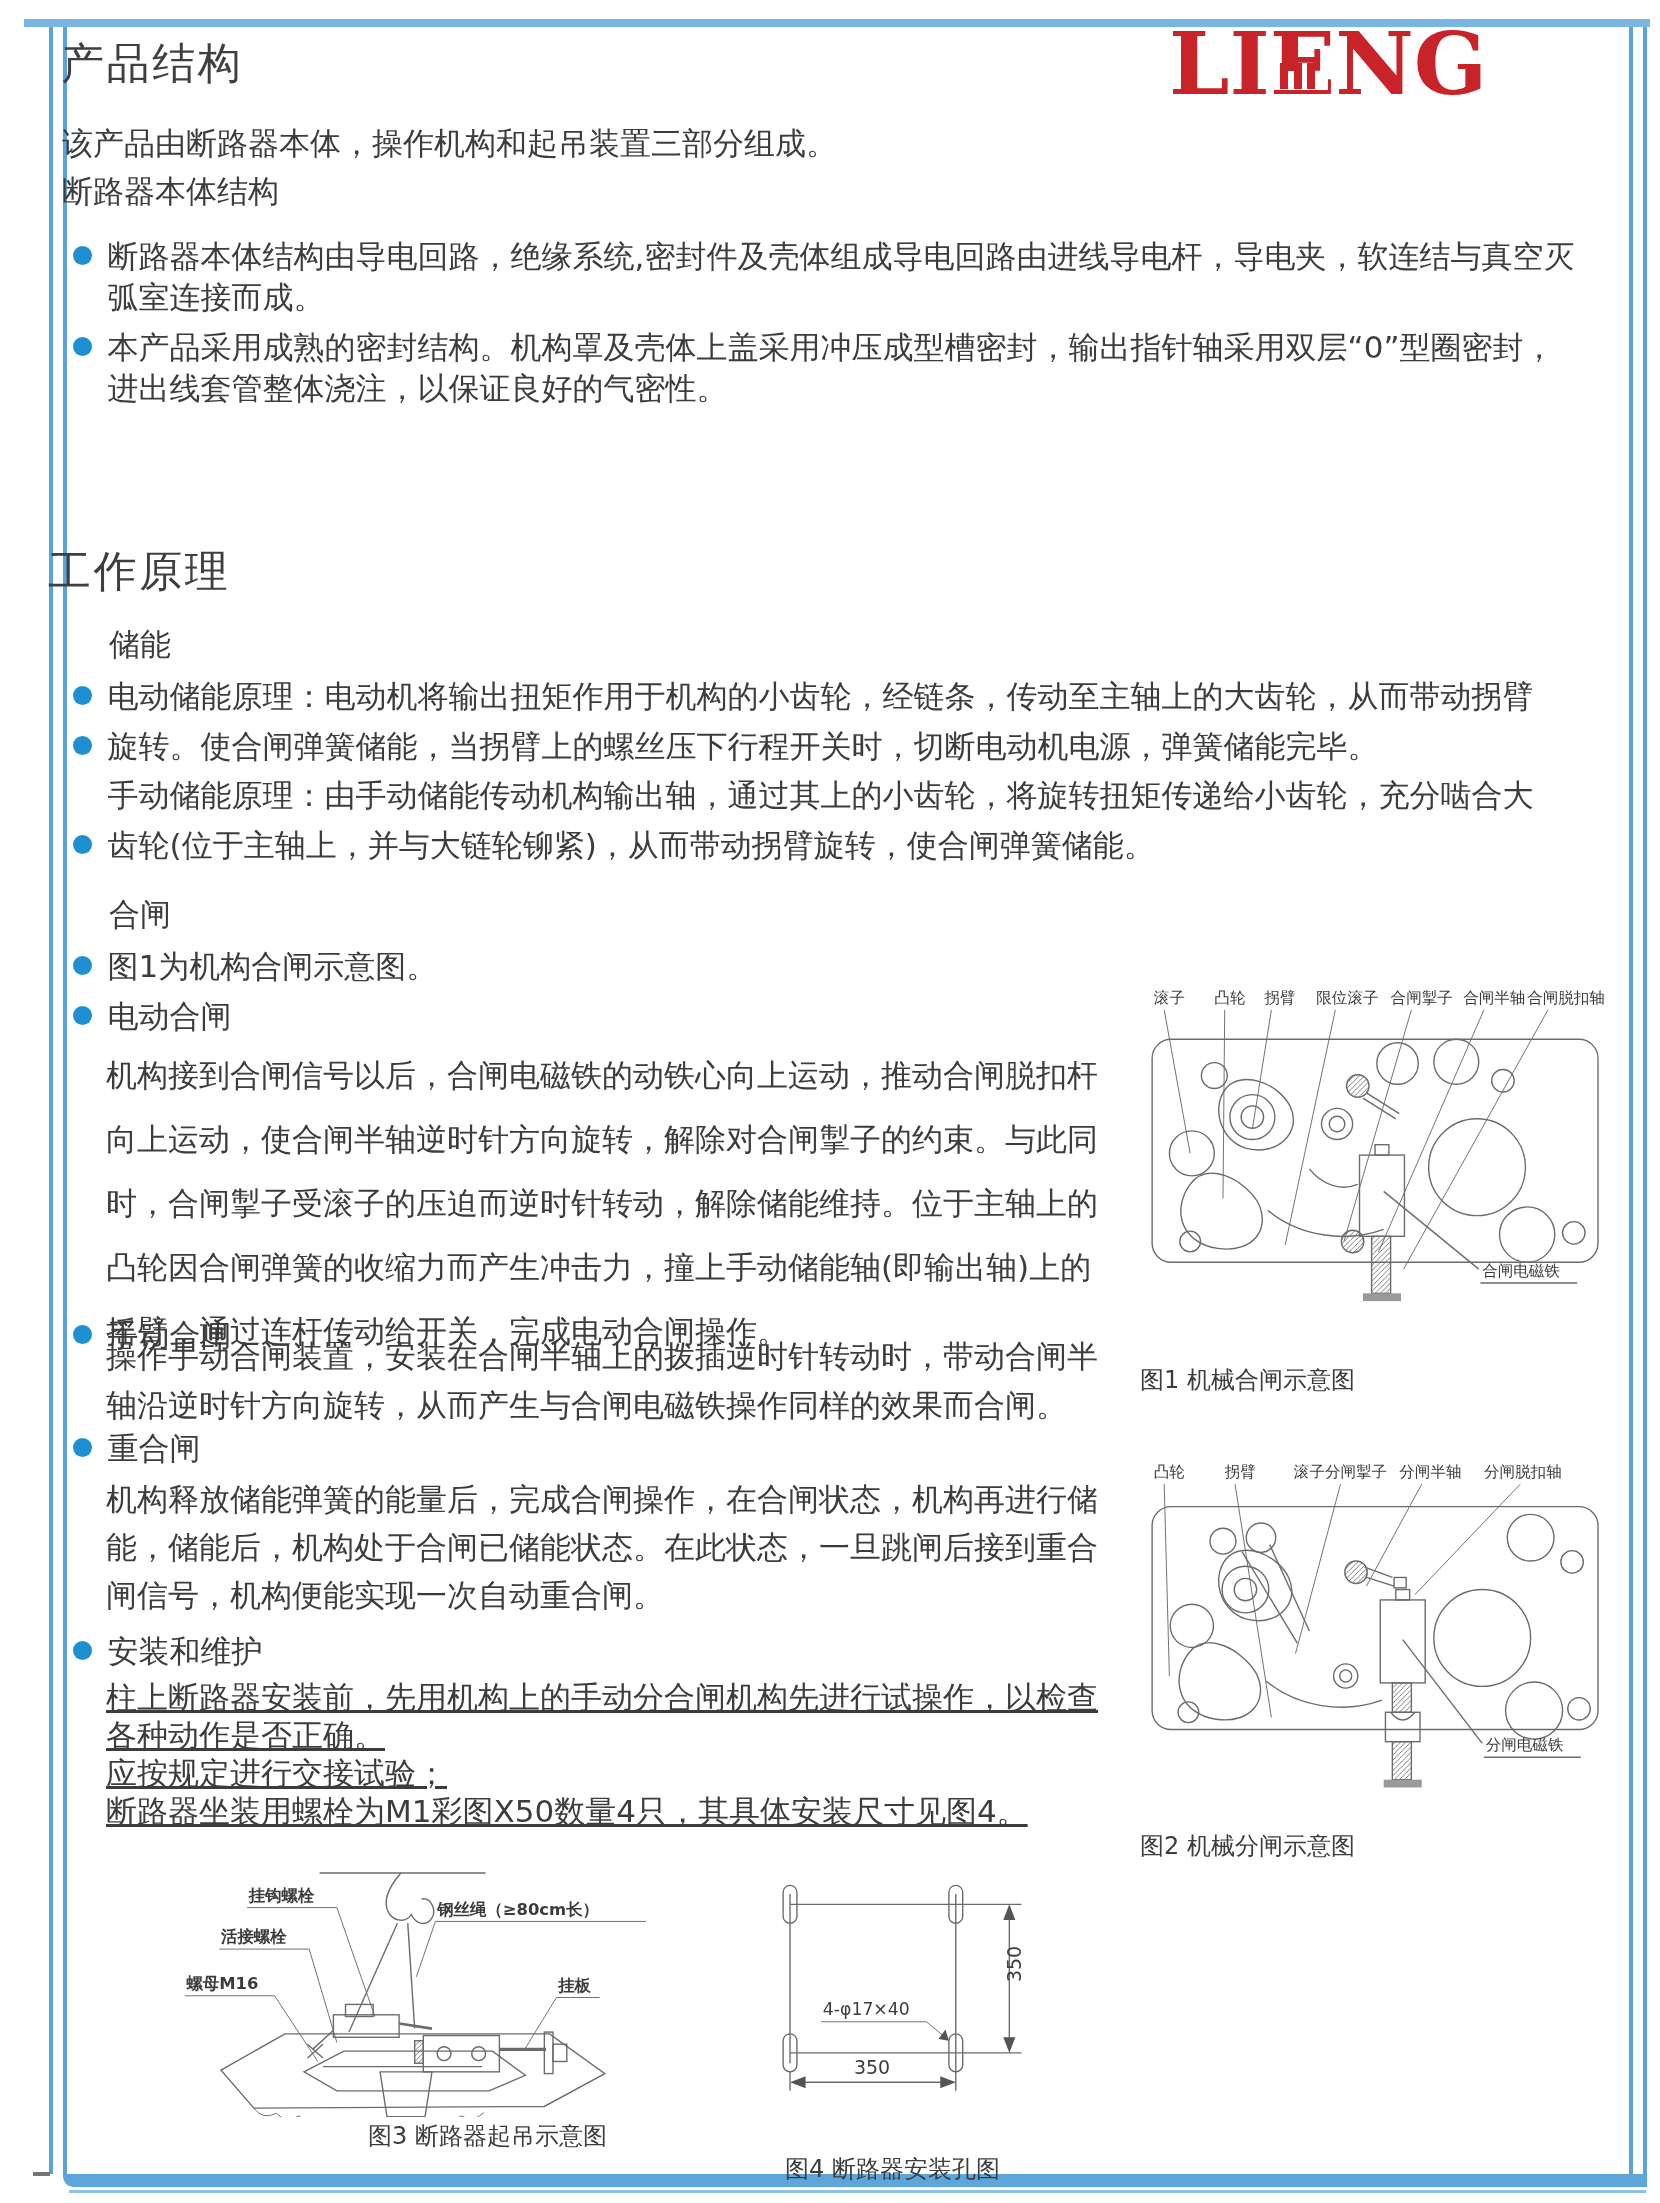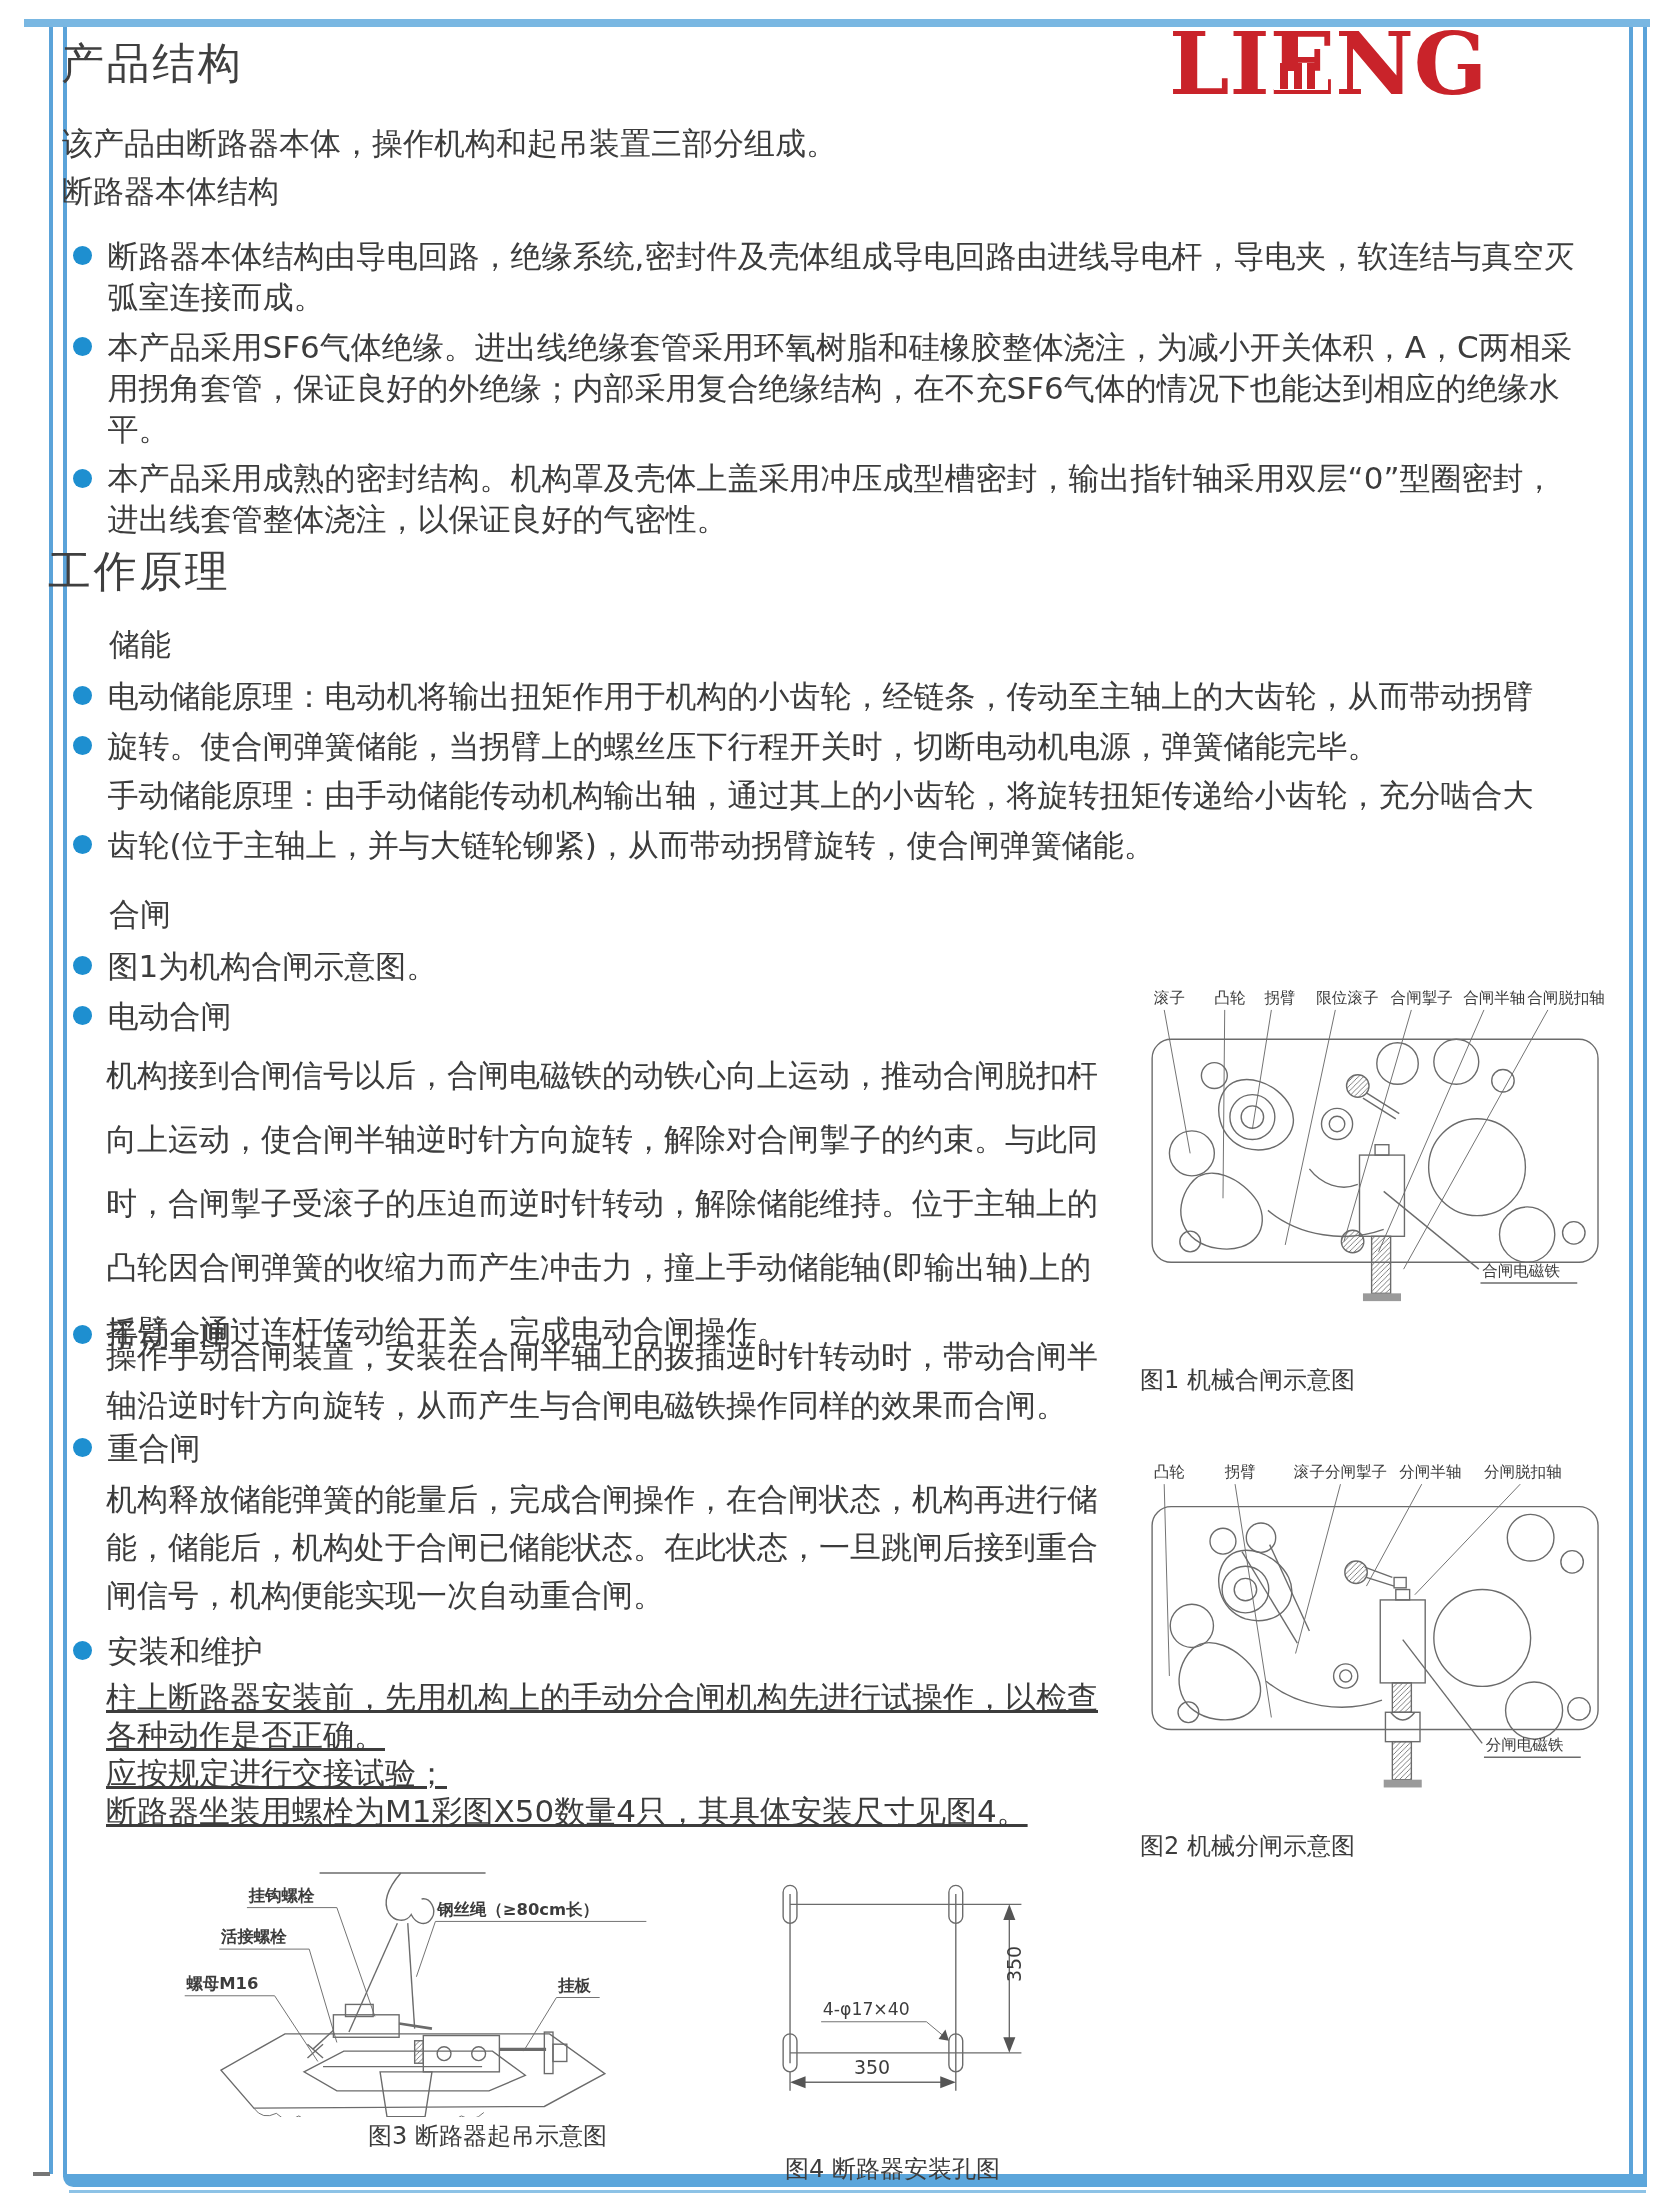--- a/index.html
+++ b/index.html
@@ -68,24 +68,20 @@
   <div class="abs plain" style="left:62px; top:123px;">该产品由断路器本体，操作机构和起吊装置三部分组成。</div>
   <div class="abs plain" style="left:62px; top:171px;">断路器本体结构</div>
 
   <div class="abs blist" style="left:73px; top:236px; width:1505px;">
 
       <div class="bullet-item">
         <span class="dot"></span>
         <span class="btext">断路器本体结构由导电回路，绝缘系统,密封件及壳体组成导电回路由进线导电杆，导电夹，软连结与真空灭弧室连接而成。</span>
       </div>
 
-      <div class="bullet-item">
-        <span class="dot"></span>
-        <span class="btext">本产品采用SF6气体绝缘。进出线绝缘套管采用环氧树脂和硅橡胶整体浇注，为减小开关体积，A，C两相采用拐角套管，保证良好的外绝缘；内部采用复合绝缘结构，在不充SF6气体的情况下也能达到相应的绝缘水平。</span>
-      </div>
 
       <div class="bullet-item">
         <span class="dot"></span>
         <span class="btext">本产品采用成熟的密封结构。机构罩及壳体上盖采用冲压成型槽密封，输出指针轴采用双层“0”型圈密封，进出线套管整体浇注，以保证良好的气密性。</span>
       </div>
     </div>
 
   <div class="abs h1" style="left:48px; top:543px;">工作原理</div>
   <div class="abs subhead" style="left:109px; top:624px;">储能</div>
 

